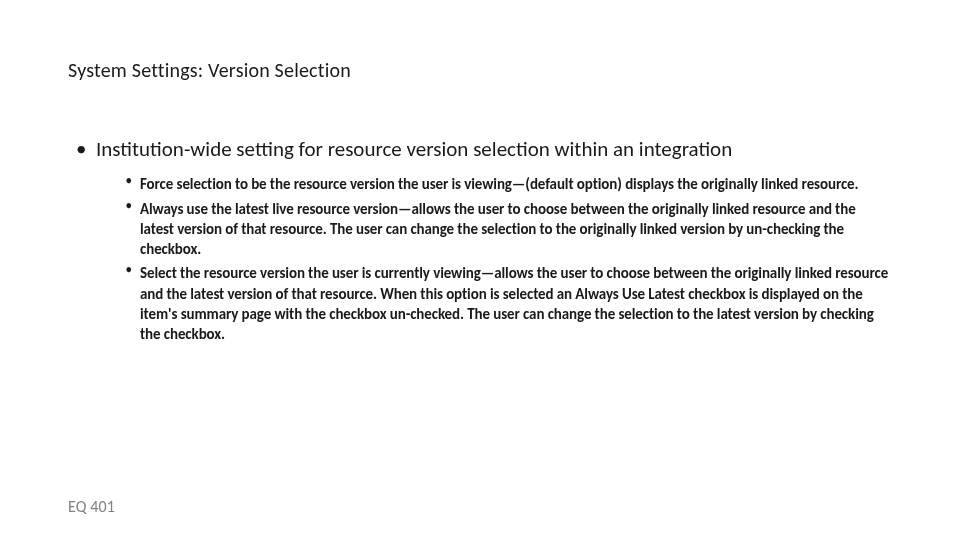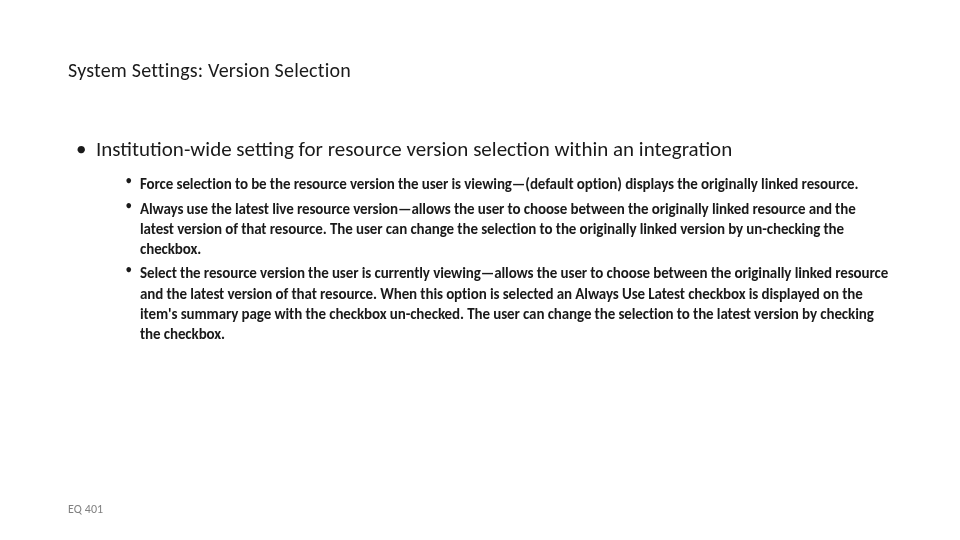--- a/index.html
+++ b/index.html
@@ -66,21 +66,21 @@
       position: absolute;
       left: 0;
       top: 0;
       font-size: 11px;
       font-weight: 700;
     }
     .footer {
       position: absolute;
       left: 68px;
       bottom: 24px;
-      font-size: 12px;
+      font-size: 16px;
       color: #808080;
       letter-spacing: 0.1px;
     }
   </style>
 </head>
 <body>
 
 <div class="slide">
   <h1 class="title">System Settings: Version Selection</h1>
 

